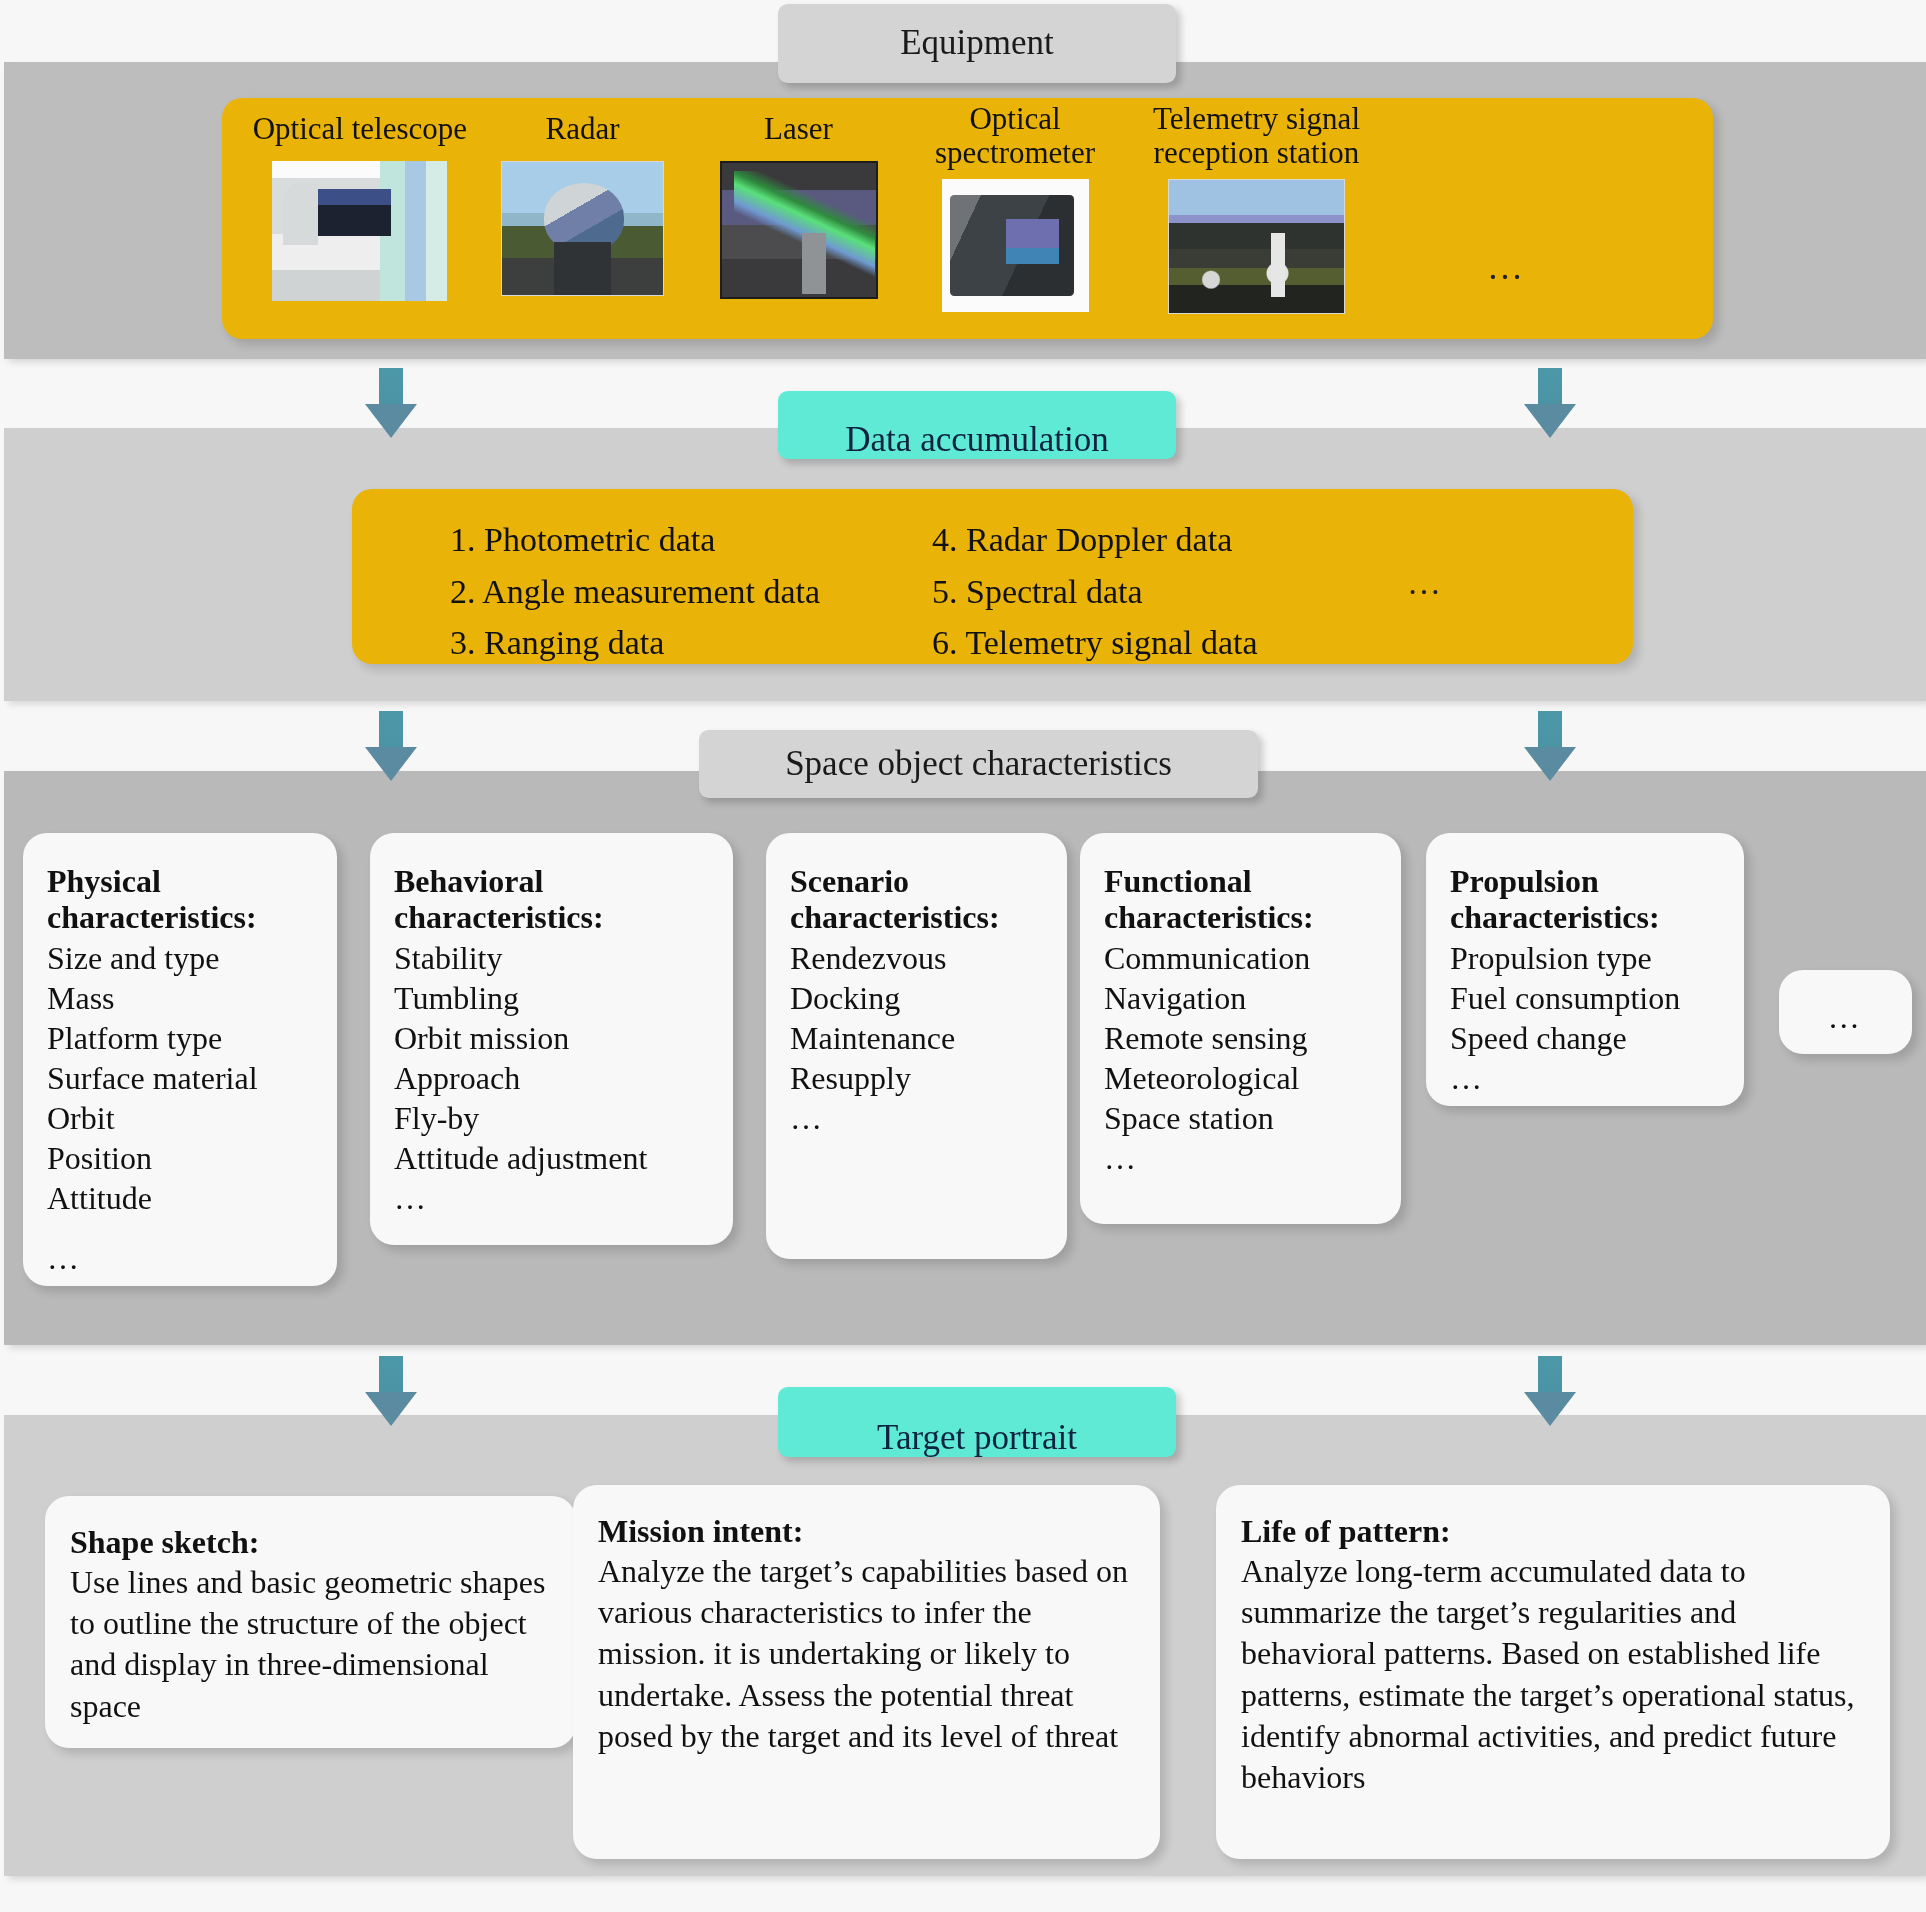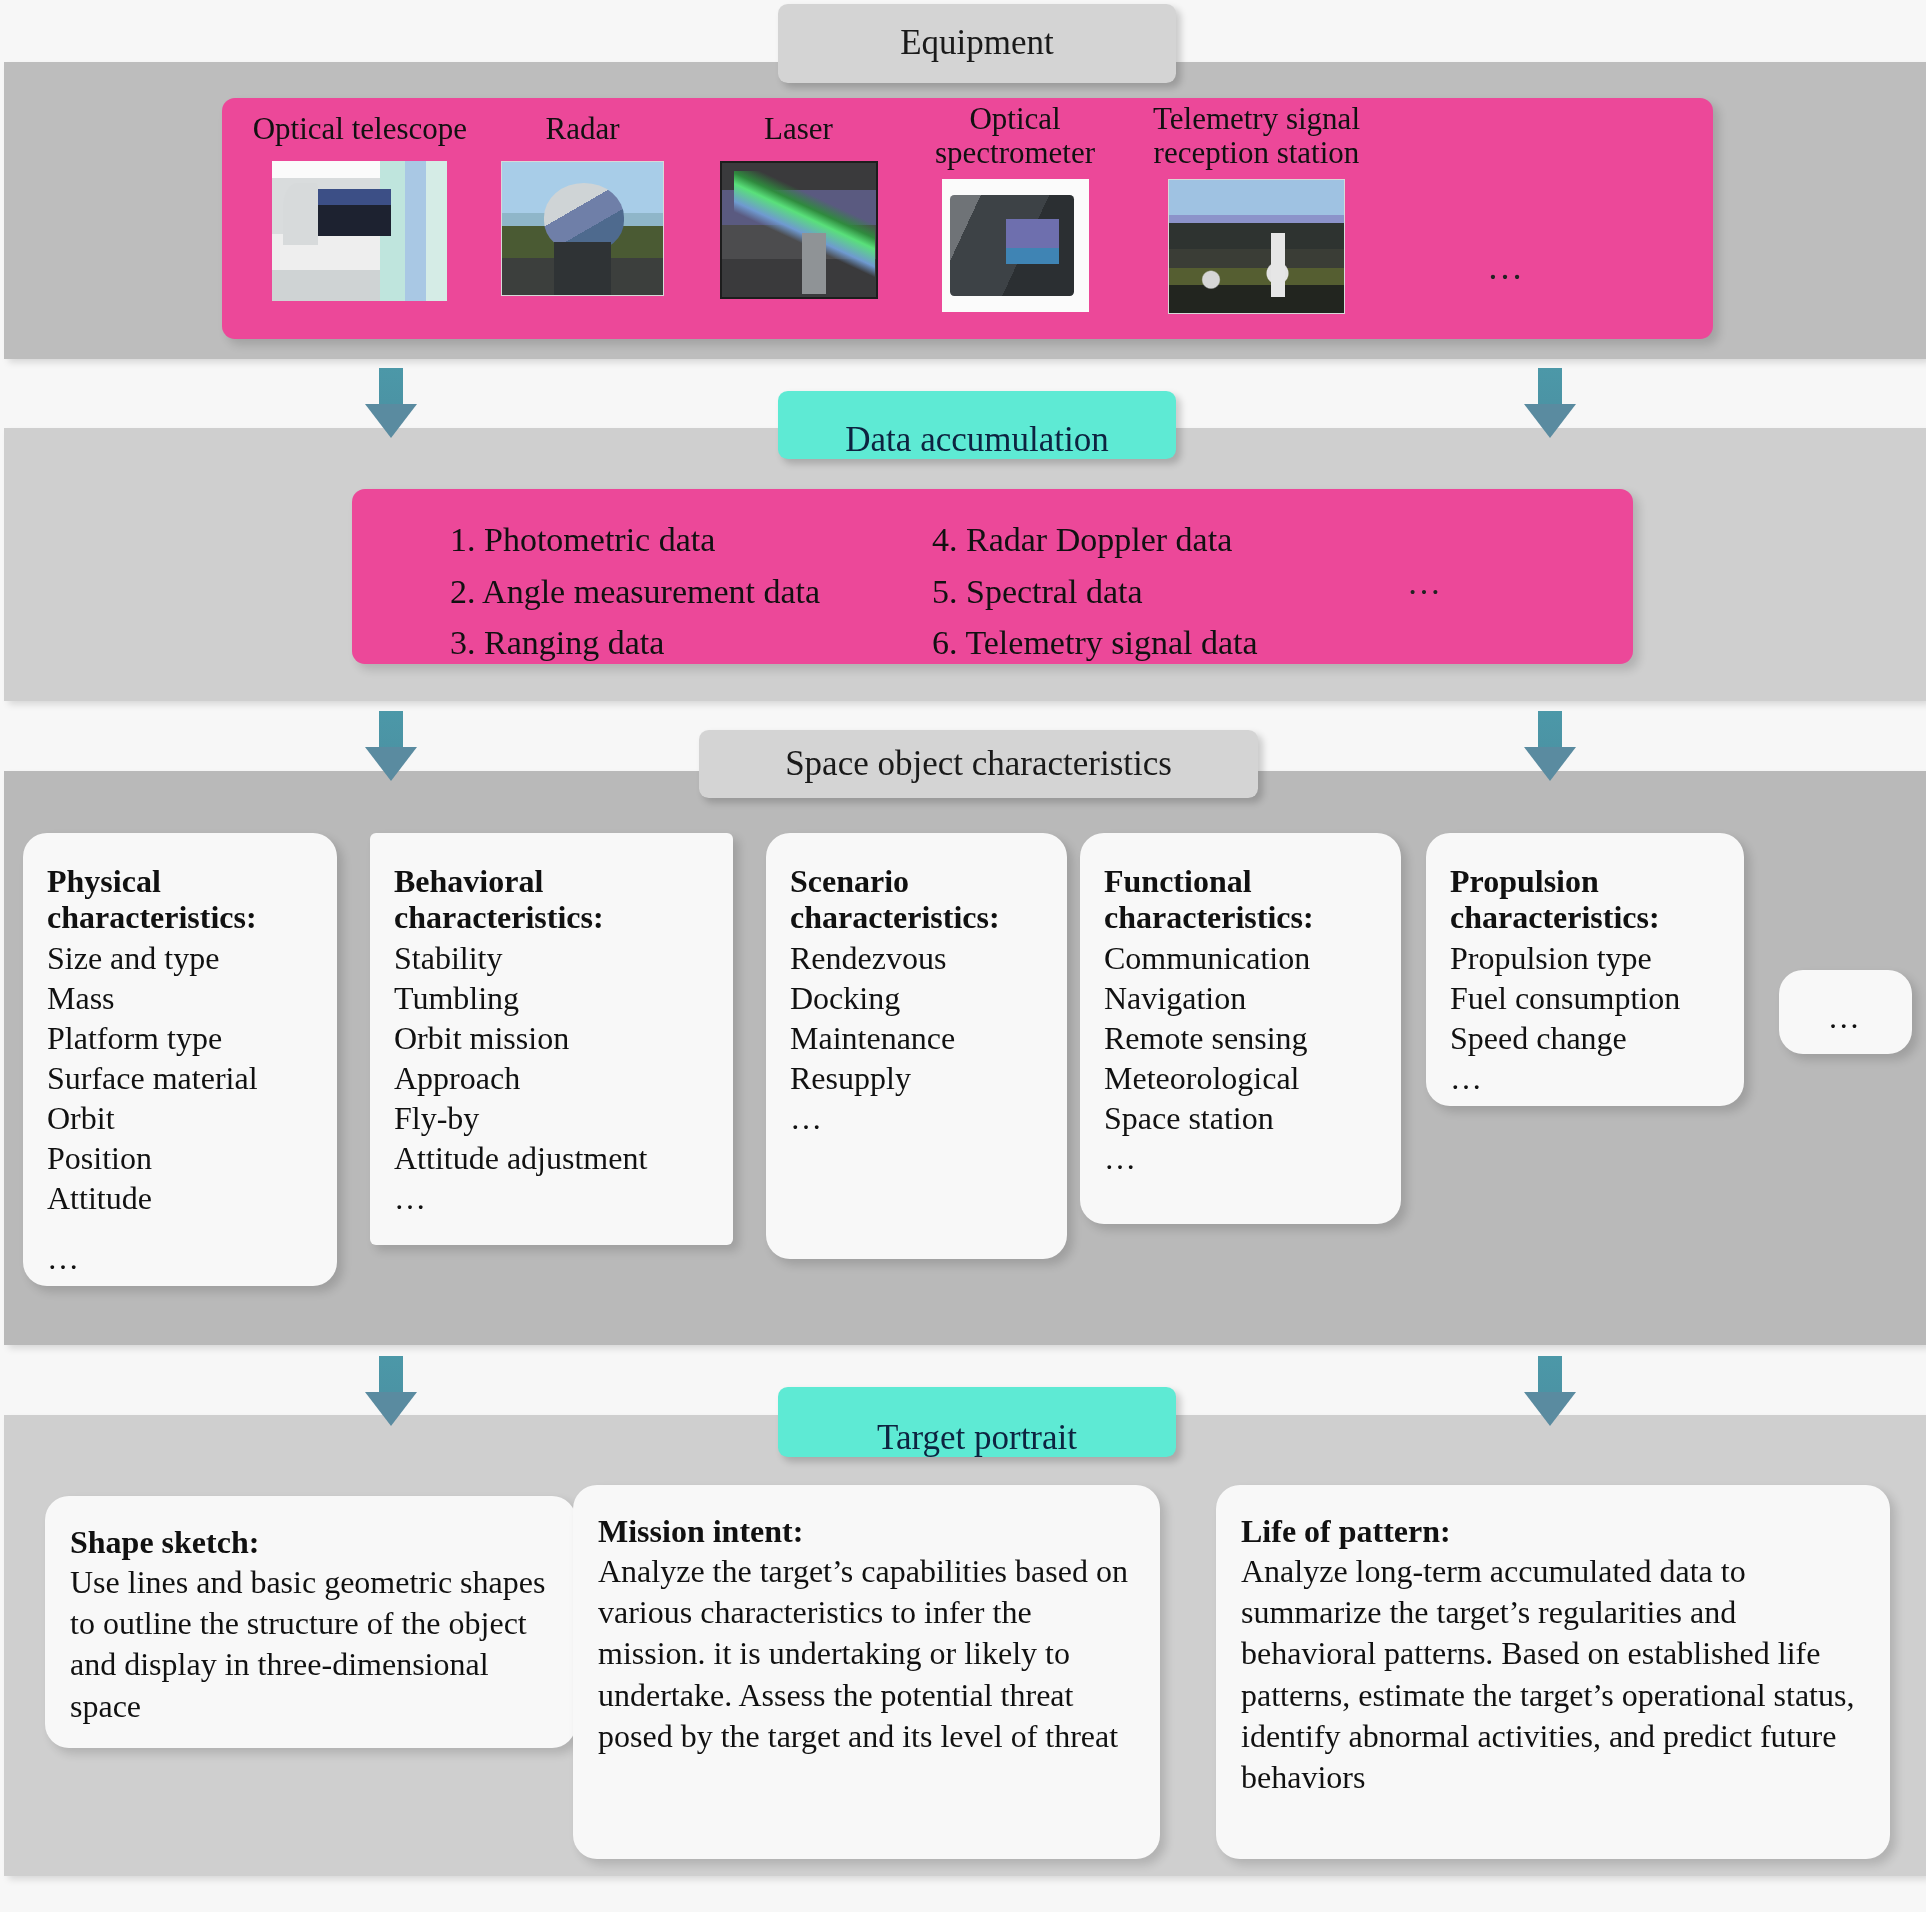--- a/index.html
+++ b/index.html
@@ -53,22 +53,22 @@
   .a1{left:365px;top:368px;}
   .a2{left:1524px;top:368px;}
   .a3{left:365px;top:711px;}
   .a4{left:1524px;top:711px;}
   .a5{left:365px;top:1356px;}
   .a6{left:1524px;top:1356px;}
 
   
   .panel{
     position:absolute;
-    background:#ec4899;
-    border-radius:13px;
+    background:#eab308;
+    border-radius:20px;
     box-shadow:5.6px 5.6px 9.8px rgba(0,0,0,.14);
   }
 
   
   .eq-panel{left:222px;top:98px;width:1491px;height:241px;}
   .eq-item{
     position:absolute;
     display:flex;flex-direction:column;align-items:center;
   }
   .eq-label{
@@ -164,21 +164,21 @@
     position:absolute;background:#f8f8f8;border-radius:24px;
     box-shadow:5.6px 5.6px 9.8px rgba(0,0,0,.14);
     padding:31px 24px 21px 24px;
     box-sizing:border-box;
   }
   .ch-title{font-weight:bold;font-size:32px;line-height:1.12;margin:0 0 2.8px 0;white-space:pre-line;}
   .ch-item{font-size:32px;line-height:1.25;white-space:nowrap;}
   .ch-dots{font-size:32px;line-height:1.25;letter-spacing:3.5px;}
 
   .card-physical  {left:23px;  top:833px; width:314px;  height:453px;}
-  .card-behavioral{left:370px; top:833px; width:363px;  height:412px;border-radius:6px;}
+  .card-behavioral{left:370px; top:833px; width:363px;  height:412px;}
   .card-scenario  {left:766px;top:833px; width:301px;  height:426px;}
   .card-functional{left:1080px;top:833px; width:321px;  height:391px;}
   .card-propulsion{left:1426px;top:833px; width:318px;  height:273px;}
   .card-more-char {left:1779px;top:970px; width:133px;  height:84px;
                    display:flex;align-items:center;justify-content:center;}
   .card-more-char .ch-dots{font-size:32px;}
 
   
   .tp-card{
     position:absolute;background:#f8f8f8;border-radius:24px;

